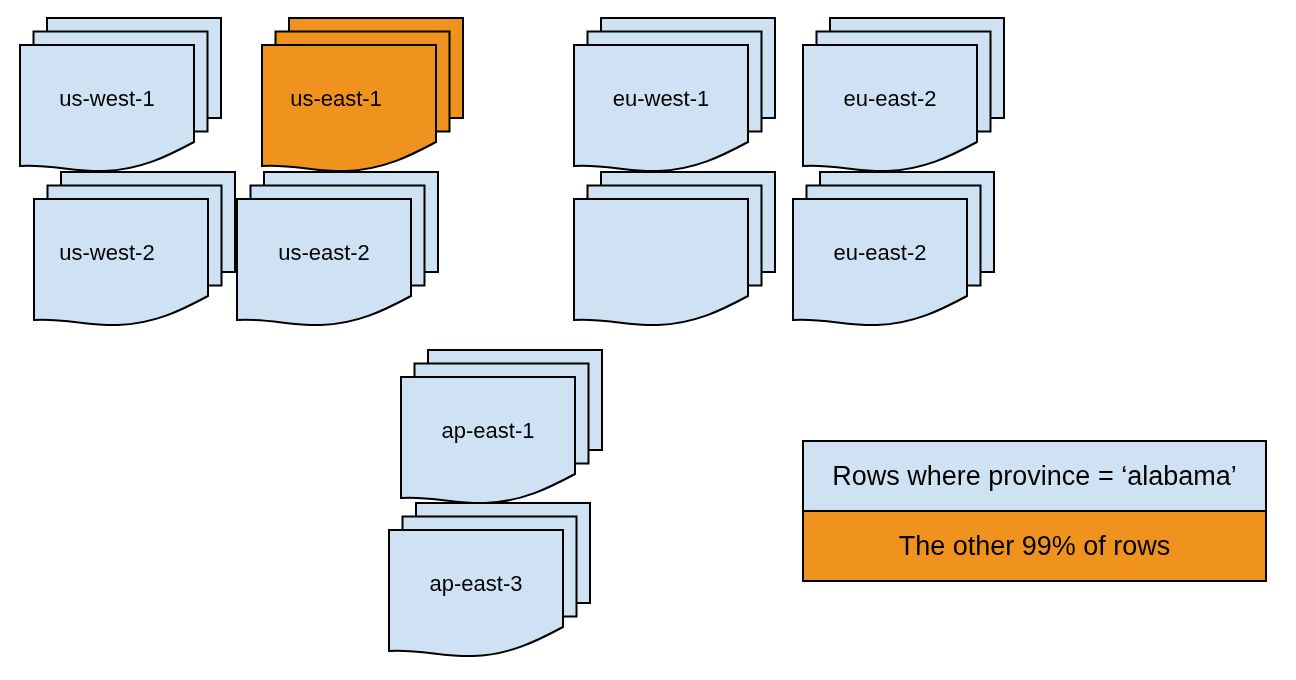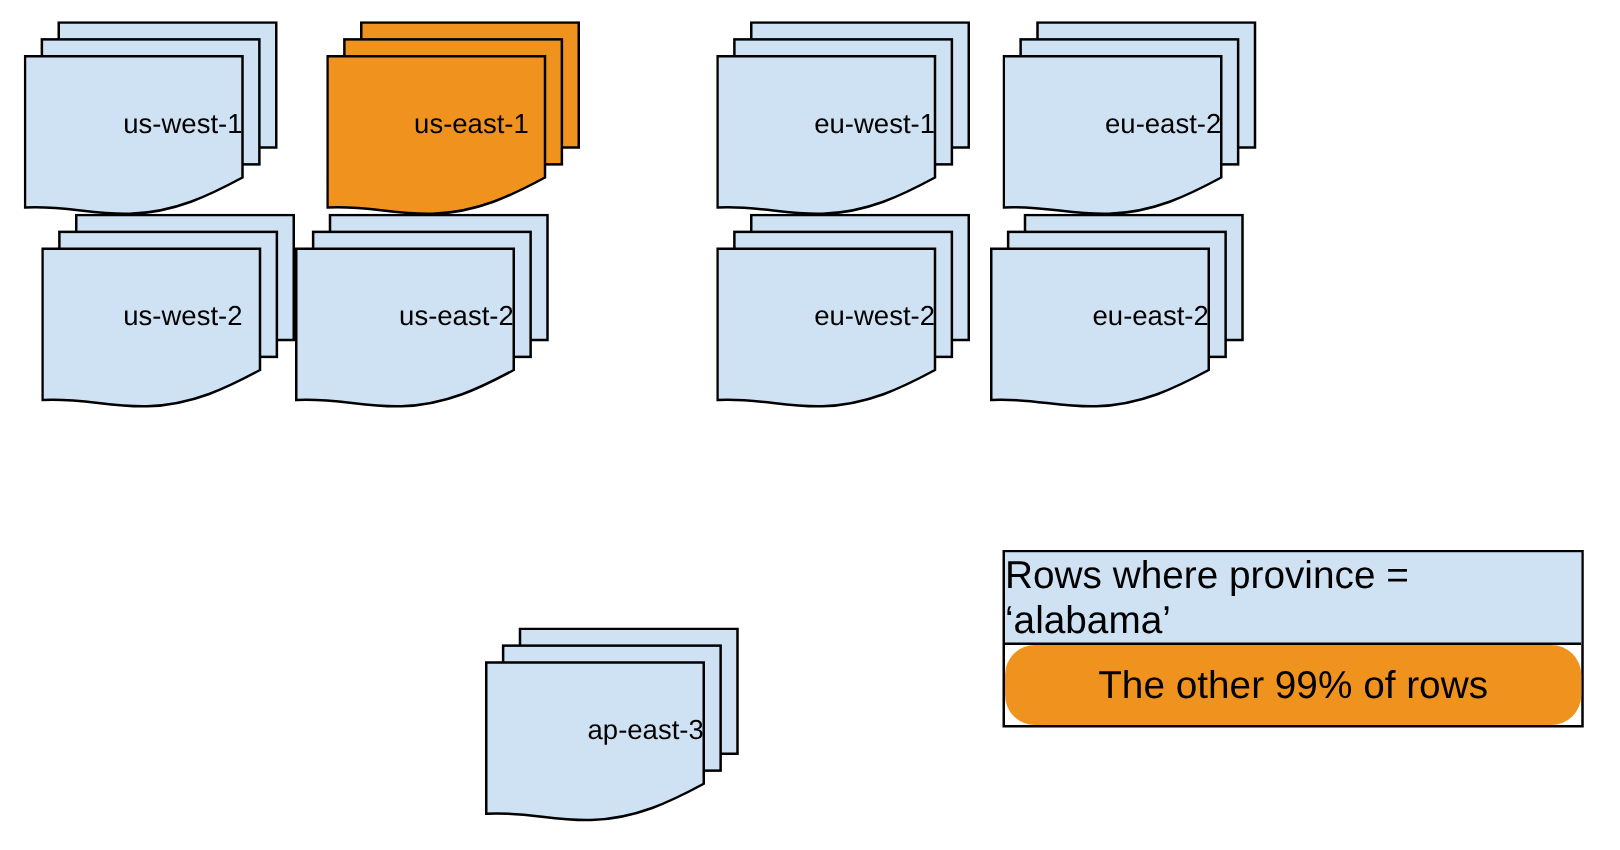--- a/index.html
+++ b/index.html
@@ -27,21 +27,21 @@
     height:158px;
   }
   .stack svg{display:block;}
   .stack.blue{color:var(--region-blue);}
   .stack.orange{color:var(--region-orange);padding-left:13px;}
   .stack-label{
     position:absolute;
     left:1px;
     top:69px;
     width:174px;
-    text-align:right;
+    text-align:center;
     font-size:22px;
     line-height:26px;
     color:#000;
     white-space:nowrap;
   }
   .legend{
     position:absolute;
     left:802px;
     top:440px;
     width:465px;
@@ -49,30 +49,29 @@
     border:2px solid var(--stroke);
     box-sizing:border-box;
     display:flex;
     flex-direction:column;
   }
   .legend-row{
     flex:1;
     display:flex;
     align-items:center;
     justify-content:center;
-    font-size:31px;
+    font-size:27px;
     color:#000;
   }
   .legend-row.first{
     border-bottom:2px solid var(--stroke);
     background:var(--region-blue);
   }
   .legend-row.second{
     background:var(--region-orange);
-    border-radius:24px;
   }
   .defs-holder{position:absolute;width:0;height:0;overflow:hidden;}
 </style>
 </head>
 <body>
 
 <div class="canvas">
 
   <svg class="defs-holder" aria-hidden="true">
     <defs>
@@ -123,30 +122,35 @@
     <svg width="204" height="158" viewBox="0 0 204 158">
         <use href="#doc-stack"></use>
       </svg>
     <div class="stack-label">us-east-2</div>
   </div>
 
   <div class="stack blue" style="left:573px;top:171px;">
     <svg width="204" height="158" viewBox="0 0 204 158">
         <use href="#doc-stack"></use>
       </svg>
-    <div class="stack-label">eu-west-2</div>
   </div>
 
   <div class="stack blue" style="left:792px;top:171px;">
     <svg width="204" height="158" viewBox="0 0 204 158">
         <use href="#doc-stack"></use>
       </svg>
     <div class="stack-label">eu-east-2</div>
   </div>
 
+  <div class="stack blue" style="left:400px;top:349px;">
+    <svg width="204" height="158" viewBox="0 0 204 158">
+        <use href="#doc-stack"></use>
+      </svg>
+    <div class="stack-label">ap-east-1</div>
+  </div>
 
   <div class="stack blue" style="left:388px;top:502px;">
     <svg width="204" height="158" viewBox="0 0 204 158">
         <use href="#doc-stack"></use>
       </svg>
     <div class="stack-label">ap-east-3</div>
   </div>
 
   <div class="legend">
     <div class="legend-row first">

